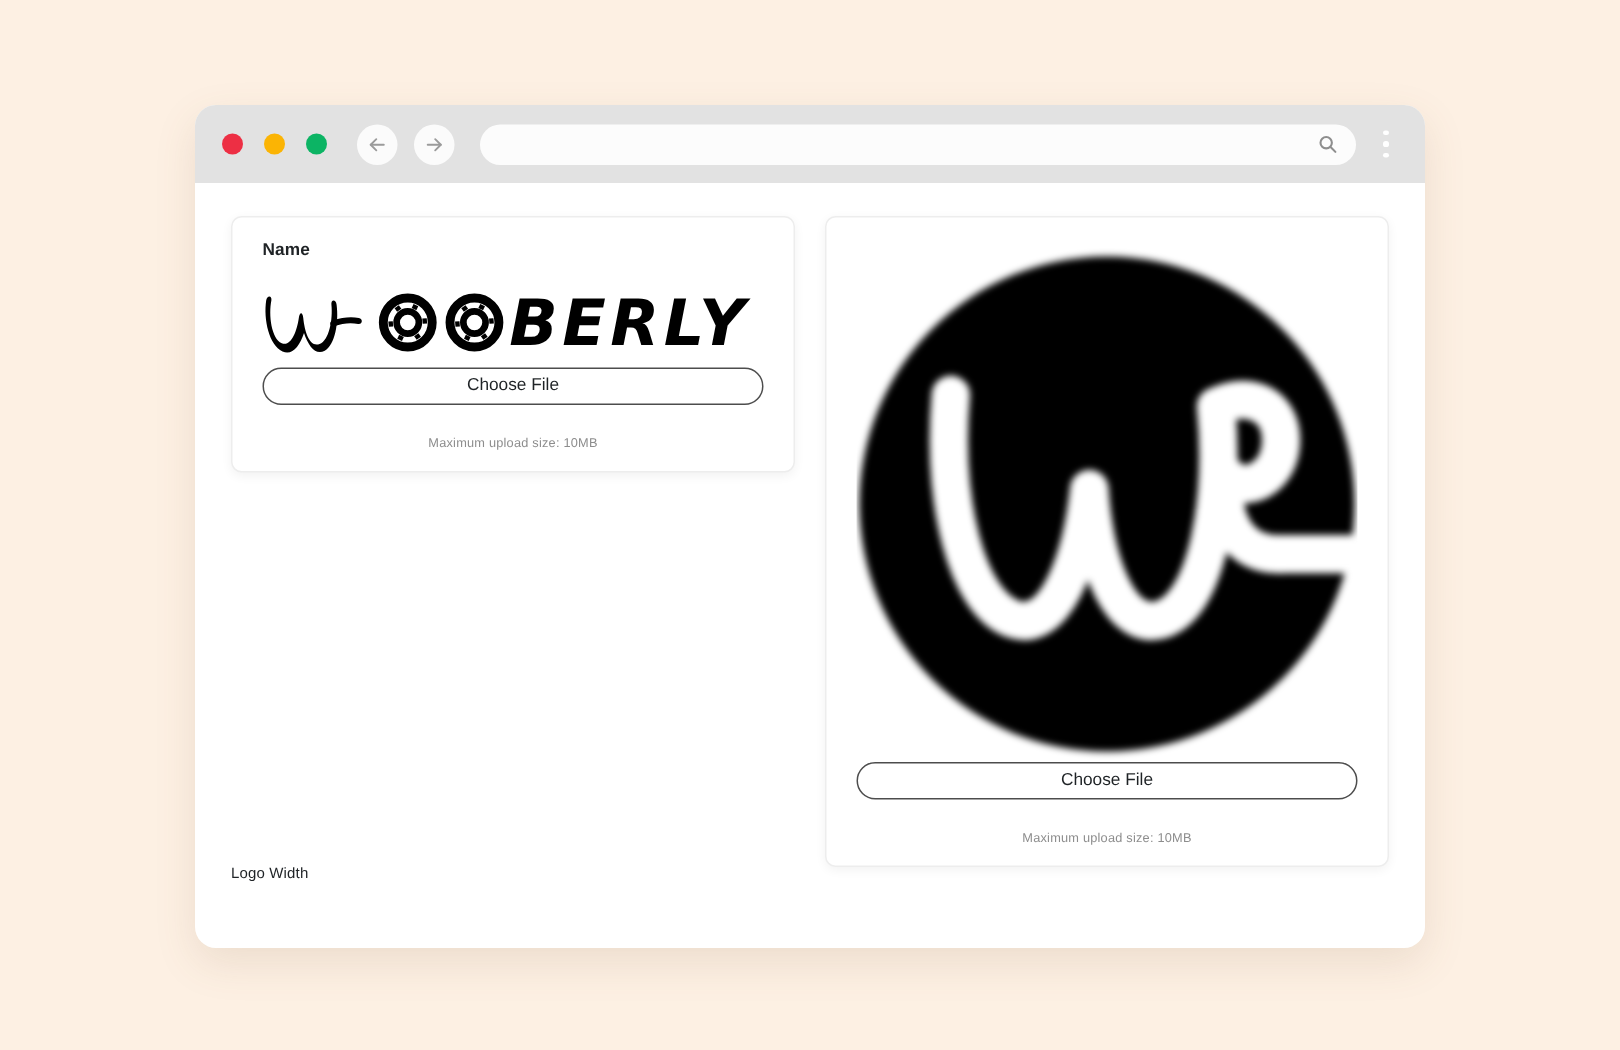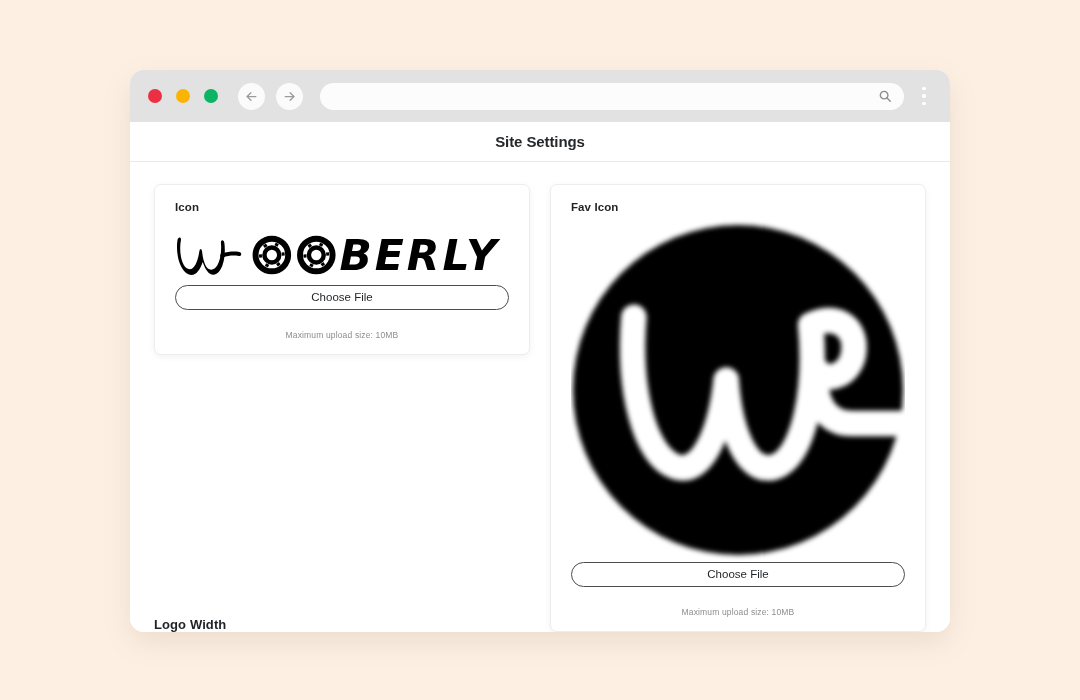--- a/index.html
+++ b/index.html
@@ -216,22 +216,22 @@
   .clipped-row {
     display: flex;
     gap: 20px;
     position: absolute;
     left: 24px;
     right: 24px;
     top: 455px;
   }
   .clipped-label {
     width: 376px;
-    font-size: 13px;
-    font-weight: bold;
+    font-size: 10px;
+    font-weight: normal;
     color: #1f2326;
     letter-spacing: 0.1px;
   }
 </style>
 </head>
 <body>
 
 <div class="browser-window">
 
   <div class="browser-chrome">
@@ -265,30 +265,27 @@
       </svg>
     </div>
 
     <div class="kebab-menu">
       <span class="kebab-dot"></span>
       <span class="kebab-dot"></span>
       <span class="kebab-dot"></span>
     </div>
   </div>
 
-  <div class="page-header">
-    <div class="page-title">Site Settings</div>
-  </div>
 
   <div class="page-body">
 
     <div class="cards-row">
 
       <div class="card card-logo">
-        <div class="card-label">Icon</div>
+        <div class="card-label">Name</div>
 
         <div class="logo-preview">
           <svg class="logo-svg" width="338" height="48" viewBox="0 0 676 96">
             <g fill="#000">
 
               <path d="M12 18 C8 38 12 70 26 76 C38 81 46 62 49 42 C50 34 54 33 55 42 C57 62 64 82 77 77 C90 72 95 44 93 24
                        C92 17 99 16 100 24 C103 48 98 78 84 86 C72 93 62 80 56 62 C50 80 40 93 27 87 C9 79 1 44 5 18
                        C6 11 13 11 12 18 Z"></path>
               <path d="M95 45 C108 41 120 40 130 42 C136 43 135 51 129 50 C119 48 108 49 97 53 C91 55 89 47 95 45 Z"></path>
 
@@ -322,21 +319,20 @@
             </g>
           </svg>
         </div>
 
         <button class="choose-file-btn">Choose File</button>
 
         <div class="upload-hint">Maximum upload size: 10MB</div>
       </div>
 
       <div class="card card-favicon">
-        <div class="card-label">Fav Icon</div>
 
         <div class="favicon-preview">
           <svg class="favicon-svg" width="340" height="340" viewBox="0 0 340 340">
             <circle cx="170" cy="170" r="168" fill="#000"></circle>
             <g fill="none" stroke="#fff" stroke-width="26" stroke-linecap="round" stroke-linejoin="round">
 
               <path d="M64 96 C58 168 74 236 106 248 C134 258 152 212 158 160"></path>
               <path d="M158 160 C162 214 180 258 208 248 C238 237 250 168 244 104"></path>
 
               <path d="M244 104 C268 92 290 104 288 130 C286 154 262 164 250 150"></path>

